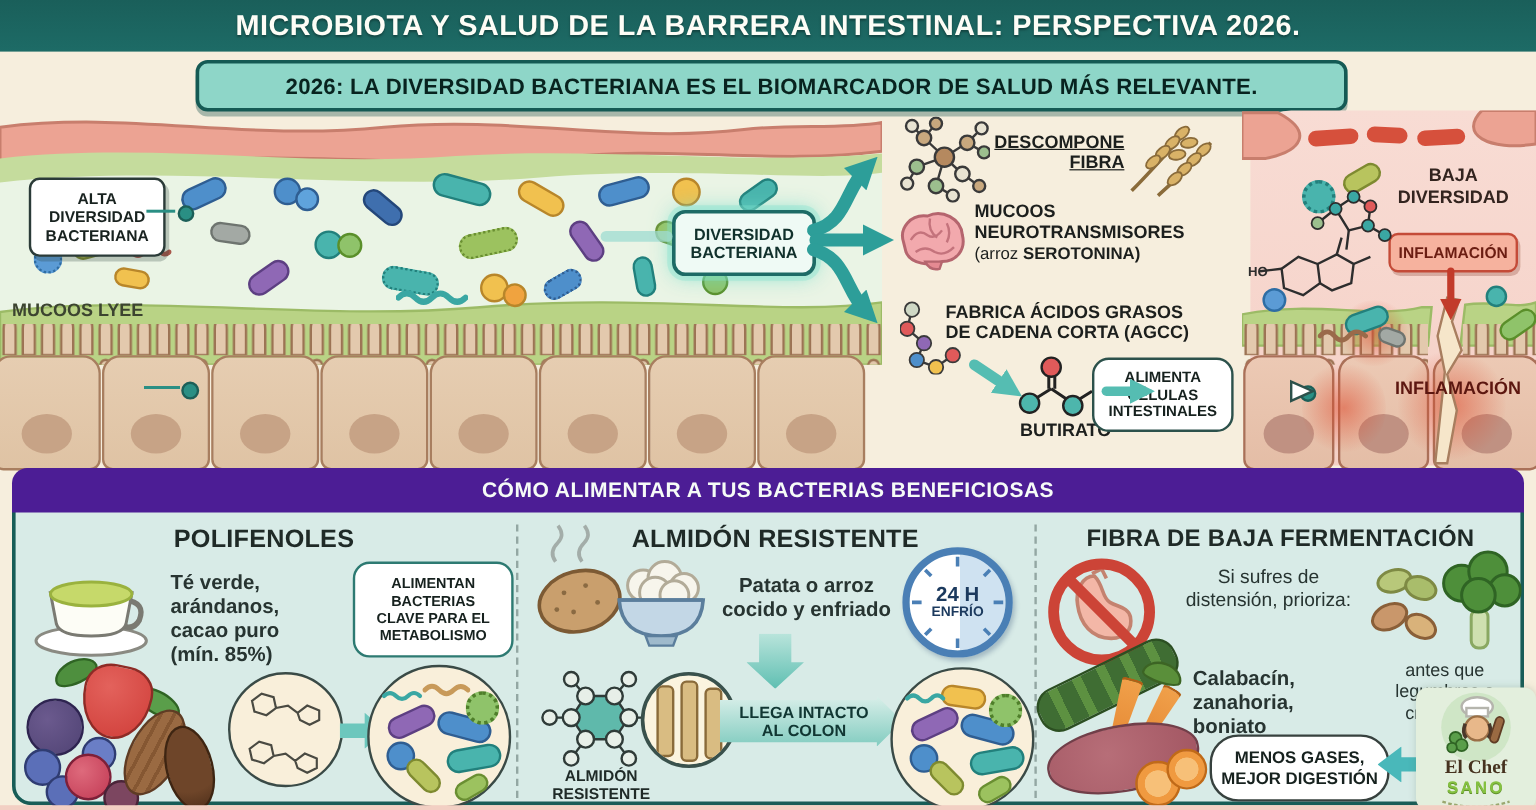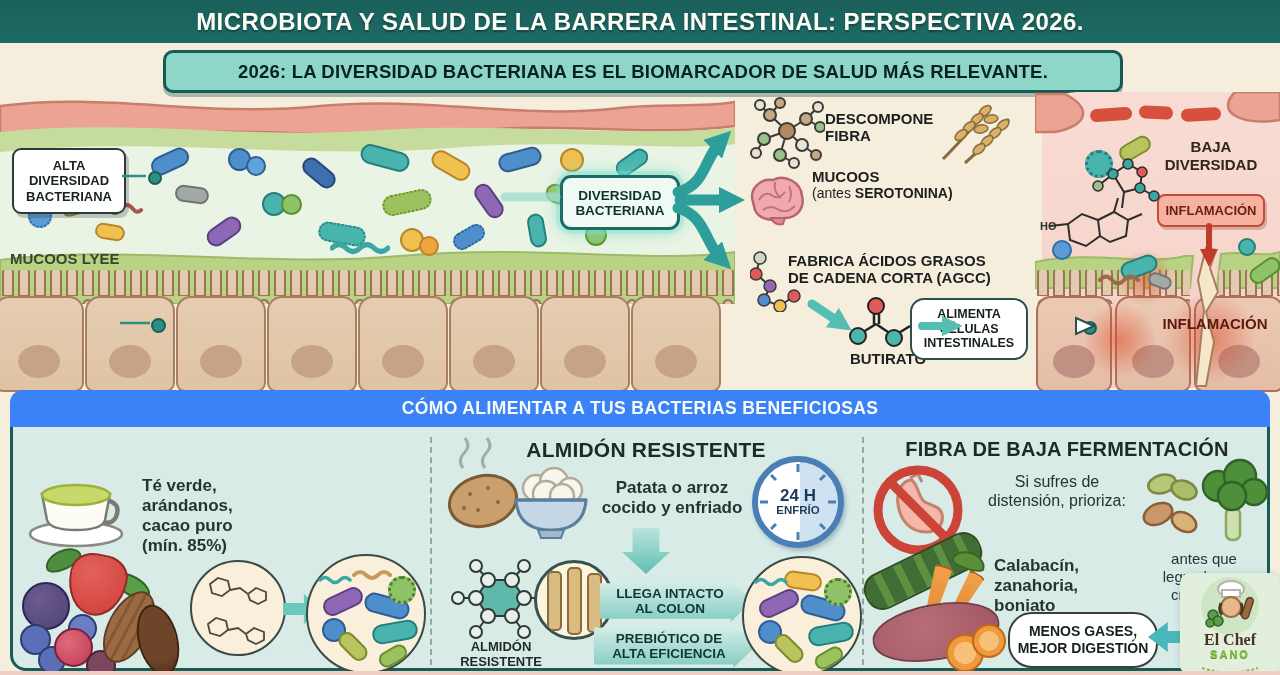--- a/index.html
+++ b/index.html
@@ -19,21 +19,21 @@
   .cell{position:absolute;background:linear-gradient(#e6cdb1,#dfc3a4);border:2.5px solid #a87e5f;border-radius:15px 15px 9px 9px;}
   .cell .nuc{position:absolute;left:50%;bottom:12px;transform:translateX(-50%);width:42px;height:33px;border-radius:50%;background:#c7a386;}
   .cellR{background:linear-gradient(#ecc9b4,#e4bda6);border-color:#aa7058;}
   .hub{left:560px;top:175px;width:114px;height:49px;background:#effaf5;border:3px solid #1d6b66;border-radius:11px;display:flex;align-items:center;justify-content:center;text-align:center;font-weight:bold;font-size:13.5px;color:#11312c;box-shadow:0 0 0 4px rgba(130,225,205,.35),0 0 18px rgba(110,220,200,.85);}
   .branchlbl{font-weight:bold;color:#1c1f1d;font-size:15px;line-height:1.15;}
   .bubble{background:#fff;border:2.5px solid #2c514b;border-radius:14px;display:flex;align-items:center;justify-content:center;text-align:center;font-weight:bold;color:#16211e;}
   .badge{left:1157px;top:194px;width:104px;height:29px;background:#f6b29e;border:2.5px solid #c44b38;border-radius:8px;display:flex;align-items:center;justify-content:center;font-weight:bold;font-size:13px;color:#6b1d12;box-shadow:2px 3px 0 rgba(120,40,25,.25);}
   .glow{position:absolute;border-radius:50%;background:radial-gradient(circle,rgba(221,74,45,.55) 0%,rgba(221,74,45,0) 70%);}
   
   .feedbox{left:10px;top:390px;width:1260px;height:281px;background:#d8ebe7;border:3px solid #175d57;border-radius:16px;box-sizing:border-box;}
-  .feedhdr{left:10px;top:390px;width:1260px;height:37px;background:#3b82f6;border-radius:13px 13px 0 0;display:flex;align-items:center;justify-content:center;}
+  .feedhdr{left:10px;top:390px;width:1260px;height:37px;background:#4c1d95;border-radius:13px 13px 0 0;display:flex;align-items:center;justify-content:center;}
   .feedhdr div{color:#f6fbf7;font-weight:bold;font-size:17.5px;letter-spacing:.4px;}
   .sep{position:absolute;top:437px;height:228px;border-left:2px dashed #93a7a3;}
   .ptitle{position:absolute;font-weight:bold;font-size:21px;color:#1f2a27;text-align:center;letter-spacing:.2px;}
   .ptext{position:absolute;font-weight:bold;color:#273431;font-size:17px;line-height:1.18;}
   .banner{position:absolute;background:linear-gradient(#d9efe9,#82ccc0);clip-path:polygon(0 8%,86% 8%,86% 0,100% 50%,86% 100%,86% 92%,0 92%);display:flex;align-items:center;justify-content:center;text-align:center;font-weight:bold;font-size:13.5px;color:#113733;padding-right:12px;box-sizing:border-box;}
   .circframe{position:absolute;border-radius:50%;background:#f9efda;border:2.5px solid #3a4a46;}
   .arrow-right{position:absolute;background:#6cc7bd;clip-path:polygon(0 30%,55% 30%,55% 0,100% 50%,55% 100%,55% 70%,0 70%);}
   .arrow-left{position:absolute;background:#49b8ba;clip-path:polygon(100% 30%,45% 30%,45% 0,0 50%,45% 100%,45% 70%,100% 70%);}
   .arrow-down{position:absolute;background:linear-gradient(#b9e4db,#5fbfb2);clip-path:polygon(22% 0,78% 0,78% 52%,100% 52%,50% 100%,0 52%,22% 52%);}
   .clock{left:752px;top:456px;width:92px;height:92px;border-radius:50%;border:6px solid #4a7fb5;background:linear-gradient(90deg,#ffffff 52%,#cfe2f1 52%);box-sizing:border-box;display:flex;flex-direction:column;align-items:center;justify-content:center;box-shadow:2px 3px 4px rgba(40,70,110,.3);}
@@ -123,21 +123,21 @@
   <div class="cap" style="left:614px;top:62px;width:32px;height:13px;background:#49b4ad;border:2px solid #22807c;transform:rotate(-35deg);"></div>
   <div class="cap" style="left:175px;top:94px;width:30px;height:13px;background:#a3a9a4;border:2px solid #6e746f;transform:rotate(8deg);"></div>
   <svg class="abs" style="left:95px;top:108px;" width="48" height="18" viewBox="0 0 48 18">
         <path d="M2,9 Q8,1 14,9 Q20,17 26,9 Q32,1 38,9 Q42,14 46,10" fill="none" stroke="#a8574a" stroke-width="4" stroke-linecap="round"></path>
       </svg>
   <svg class="abs" style="left:330px;top:148px;" width="60" height="16" viewBox="0 0 60 16">
         <path d="M2,8 Q9,1 16,8 Q23,15 30,8 Q37,1 44,8 Q51,15 58,8" fill="none" stroke="#3aa7a3" stroke-width="5" stroke-linecap="round"></path>
       </svg>
 </div>
 
-<div class="abs whitebox ml" style="left:12px;top:148px;width:110px;height:62px;font-size:13px;line-height:1.2;">ALTA
+<div class="abs whitebox ml" style="left:24px;top:148px;width:110px;height:62px;font-size:13px;line-height:1.2;">ALTA
 DIVERSIDAD
 BACTERIANA</div>
 <div class="abs ml" style="left:10px;top:250px;font-size:15px;font-weight:bold;color:#3c4430;">MUCOOS LYEE</div>
 
 <div class="abs" style="left:1042px;top:92px;width:238px;height:296px;background:linear-gradient(#f8dcd4,#f5d0c6);border-radius:34px 0 0 10px;"></div>
 <svg class="abs" style="left:1035px;top:92px;" width="245" height="212" viewBox="0 0 245 212">
   <path d="M30,2 C60,18 50,34 20,40 L0,40 L0,2 Z" fill="#eca393" stroke="#c87e6d" stroke-width="2.5"></path>
   <path d="M200,0 C180,20 205,34 245,28 L245,0 Z" fill="#eca393" stroke="#c87e6d" stroke-width="2.5"></path>
   <rect x="55" y="16" width="42" height="13" rx="6.5" fill="#d6503c" transform="rotate(-4 76 22)"></rect>
   <rect x="104" y="14" width="34" height="13" rx="6.5" fill="#d6503c" transform="rotate(3 121 20)"></rect>
@@ -198,21 +198,21 @@
   <circle cx="52" cy="48" r="6" fill="#e8e3d2" stroke="#3a3a3a" stroke-width="2"></circle>
   <circle cx="30" cy="58" r="6" fill="#9cbf8e" stroke="#3a3a3a" stroke-width="2"></circle>
   <circle cx="68" cy="10" r="5" fill="#e8e3d2" stroke="#3a3a3a" stroke-width="2"></circle>
   <circle cx="70" cy="30" r="5" fill="#9cbf8e" stroke="#3a3a3a" stroke-width="2"></circle>
   <circle cx="10" cy="8" r="5" fill="#e8e3d2" stroke="#3a3a3a" stroke-width="2"></circle>
   <circle cx="30" cy="6" r="5" fill="#c8a87e" stroke="#3a3a3a" stroke-width="2"></circle>
   <circle cx="6" cy="56" r="5" fill="#e8e3d2" stroke="#3a3a3a" stroke-width="2"></circle>
   <circle cx="66" cy="58" r="5" fill="#c8a87e" stroke="#3a3a3a" stroke-width="2"></circle>
   <circle cx="44" cy="66" r="5" fill="#e8e3d2" stroke="#3a3a3a" stroke-width="2"></circle>
 </svg>
-<div class="abs branchlbl ml" style="left:825px;top:110px;width:112px;text-align:left;">DESCOMPONE
+<div class="abs branchlbl ml" style="left:825px;top:110px;width:112px;text-align:right;text-decoration:underline;">DESCOMPONE
 FIBRA</div>
 <svg class="abs" style="left:935px;top:97px;" width="80" height="70" viewBox="0 0 80 70">
   <g stroke="#8a6b3a" stroke-width="3" fill="none">
         <path d="M8,62 C24,46 38,30 56,10"></path>
         <path d="M30,66 C46,52 60,38 74,22"></path>
       </g>
   <g fill="#d9b267" stroke="#8a6b3a" stroke-width="1.5">
     <ellipse cx="50" cy="14" rx="7" ry="4" transform="rotate(-40 50 14)"></ellipse>
         <ellipse cx="42" cy="22" rx="7" ry="4" transform="rotate(-40 42 22)"></ellipse>
         <ellipse cx="34" cy="30" rx="7" ry="4" transform="rotate(-40 34 30)"></ellipse>
@@ -231,21 +231,22 @@
   <g stroke="#c4737c" stroke-width="2" fill="none">
     <path d="M14,28 Q20,18 28,24 Q34,28 40,20"></path>
         <path d="M18,38 Q26,32 34,38 Q42,42 50,34"></path>
         <path d="M30,10 Q28,20 36,26"></path>
         <path d="M44,14 Q48,22 44,30"></path>
   </g>
   <path d="M26,46 Q30,54 38,52 L40,46 Z" fill="#e58a92" stroke="#b5656e" stroke-width="2"></path>
 </svg>
 <div class="abs" style="left:812px;top:168px;width:230px;line-height:1.15;">
   <div class="branchlbl">MUCOOS</div>
-  <div style="font-size:14px;color:#1c1f1d;"><span>(antes </span><span style="font-weight:bold;">SEROTONINA)</span></div>
+  <div class="branchlbl">NEUROTRANSMISORES</div>
+  <div style="font-size:14px;color:#1c1f1d;"><span>(arroz </span><span style="font-weight:bold;">SEROTONINA)</span></div>
 </div>
 <svg class="abs" style="left:1038px;top:146px;" width="160" height="110" viewBox="0 0 160 110">
   <g stroke="#2d2d2d" stroke-width="2" fill="none">
     <path d="M75,28 L90,18 L104,26 L102,42 L86,46 Z"></path>
     <path d="M60,40 L75,28 M86,46 L84,62 M102,42 L116,50"></path>
     <path d="M30,78 L44,68 L60,74 L62,90 L48,100 L32,94 Z"></path>
     <path d="M60,74 L76,66 L90,74 L88,90 L72,96 L62,90"></path>
     <path d="M76,66 L80,52 M90,74 L104,68"></path>
     <path d="M12,80 L30,78"></path>
   </g>
@@ -321,30 +322,35 @@
   <path d="M505,628 L535,640" stroke="#7a8a86" stroke-width="1.5" stroke-dasharray="4 3"></path>
 </svg>
 
 <div class="abs feedbox"></div>
 <div class="abs feedhdr">
   <div>CÓMO ALIMENTAR A TUS BACTERIAS BENEFICIOSAS</div>
 </div>
 <div class="sep" style="left:430px;"></div>
 <div class="sep" style="left:862px;"></div>
 
+<div class="ptitle" style="left:30px;top:438px;width:380px;">POLIFENOLES</div>
 <svg class="abs" style="left:24px;top:462px;" width="104" height="86" viewBox="0 0 104 86">
   <ellipse cx="52" cy="72" rx="46" ry="12" fill="#ffffff" stroke="#8a8a82" stroke-width="2.5"></ellipse>
   <path d="M80,38 Q98,40 92,55 Q87,64 77,59" fill="none" stroke="#7a7a72" stroke-width="4.5"></path>
   <path d="M18,32 L23,58 Q26,68 52,68 Q78,68 81,58 L86,32 Z" fill="#fdfdf6" stroke="#7a7a72" stroke-width="2.5"></path>
   <ellipse cx="52" cy="33" rx="34" ry="10" fill="#c6d96a" stroke="#9ab23e" stroke-width="2.5"></ellipse>
 </svg>
 <div class="ptext ml" style="left:142px;top:476px;width:150px;">Té verde,
 arándanos,
 cacao puro
 (mín. 85%)</div>
+<div class="abs bubble ml" style="left:294px;top:468px;width:130px;height:76px;font-size:12px;line-height:1.2;border-color:#2d7a72;">ALIMENTAN
+BACTERIAS
+CLAVE PARA EL
+METABOLISMO</div>
 
 <div class="abs" style="left:16px;top:548px;width:168px;height:124px;">
   <div class="dot" style="left:28px;top:2px;width:34px;height:16px;background:#4e8f3e;border:2px solid #2f6424;border-radius:50% 50% 50% 50%/60% 60% 40% 40%;transform:rotate(-25deg);"></div>
   <div class="dot" style="left:96px;top:28px;width:36px;height:16px;background:#5a9e4a;border:2px solid #2f6424;transform:rotate(30deg);border-radius:50%;"></div>
   <div class="abs" style="left:52px;top:6px;width:54px;height:58px;background:radial-gradient(circle at 35% 30%,#e3625c,#cf3d38);border:2.5px solid #8e2b26;border-radius:50% 50% 62% 62%/42% 42% 78% 78%;transform:rotate(12deg);"></div>
   <div class="dot" style="left:6px;top:34px;width:44px;height:44px;background:radial-gradient(circle at 35% 35%,#6b5a8e,#504374);border:2.5px solid #2e2450;"></div>
   <div class="dot" style="left:4px;top:76px;width:27px;height:27px;background:#5b6fb8;border:2.5px solid #2f3c72;"></div>
   <div class="dot" style="left:52px;top:66px;width:25px;height:25px;background:#6a7ec6;border:2.5px solid #2f3c72;"></div>
   <div class="dot" style="left:22px;top:98px;width:24px;height:24px;background:#5b6fb8;border:2.5px solid #2f3c72;"></div>
   <div class="dot" style="left:38px;top:80px;width:35px;height:35px;background:radial-gradient(circle at 35% 35%,#de6a7c,#c23a54);border:2.5px solid #7e2038;"></div>
@@ -449,22 +455,20 @@
 </svg>
 <div class="abs ml" style="left:442px;top:640px;width:118px;text-align:center;font-weight:bold;font-size:13px;color:#1f2a27;line-height:1.15;">ALMIDÓN
 RESISTENTE</div>
 <div class="abs" style="left:534px;top:560px;width:74px;height:74px;border-radius:50%;background:#fbf4df;border:3px solid #39514c;overflow:hidden;">
   <div class="rod" style="left:10px;top:8px;height:56px;"></div>
   <div class="rod" style="left:30px;top:4px;height:64px;"></div>
   <div class="rod" style="left:50px;top:10px;height:56px;"></div>
 </div>
 <div class="banner ml" style="left:600px;top:580px;width:152px;height:42px;">LLEGA INTACTO
 AL COLON</div>
-<div class="banner ml" style="left:594px;top:624px;width:162px;height:44px;">PREBIÓTICO DE
-ALTA EFICIENCIA</div>
 
 <div class="circframe" style="left:742px;top:556px;width:116px;height:116px;">
   <div class="cap" style="left:14px;top:36px;width:38px;height:15px;background:#8f68b5;border:2px solid #5d3f82;transform:rotate(-25deg);"></div>
   <div class="dot" style="left:14px;top:62px;width:20px;height:20px;background:#4e8fcb;border:2px solid #2f5e92;"></div>
   <div class="cap" style="left:56px;top:40px;width:42px;height:16px;background:#4e8fcb;border:2px solid #2f5e92;transform:rotate(15deg);"></div>
   <div class="cap" style="left:64px;top:66px;width:42px;height:16px;background:#49b4ad;border:2px solid #22807c;transform:rotate(-10deg);"></div>
   <div class="cap" style="left:28px;top:82px;width:30px;height:13px;background:#b8c45e;border:2px solid #7e8a30;transform:rotate(45deg);"></div>
   <div class="dot" style="left:80px;top:20px;width:22px;height:22px;background:#8fc36a;border:3px dotted #4f7f2a;"></div>
   <div class="cap" style="left:70px;top:92px;width:26px;height:12px;background:#9cc25f;border:2px solid #6a8f32;transform:rotate(-30deg);"></div>
   <div class="cap" style="left:40px;top:14px;width:34px;height:14px;background:#f1c14f;border:2px solid #b8862a;transform:rotate(8deg);"></div>
@@ -528,21 +532,21 @@
     <circle cx="27" cy="30" r="10" fill="#e8b88a" stroke="#9a6f46" stroke-width="2"></circle>
     <path d="M17,26 Q14,34 18,38 M37,26 Q40,34 36,38" stroke="#4a382a" stroke-width="3" fill="none"></path>
     <rect x="40" y="20" width="7" height="22" rx="3.5" fill="#9a6a42" stroke="#5f3c24" stroke-width="1.5" transform="rotate(18 43 31)"></rect>
     <g fill="#5a9e4a" stroke="#2f6424" stroke-width="1.5">
           <circle cx="9" cy="38" r="5"></circle>
           <circle cx="14" cy="44" r="5"></circle>
           <circle cx="6" cy="46" r="4"></circle>
         </g>
   </svg>
   <div class="abs" style="left:0;top:58px;width:100px;text-align:center;font-family:'Liberation Serif',serif;font-weight:bold;font-size:16px;color:#46321f;">El Chef</div>
-  <div class="abs" style="left:0;top:75px;width:100px;text-align:center;font-weight:bold;font-size:11px;color:#85c141;letter-spacing:2px;text-shadow:0 1px 0 #5f8f2a;">SANO</div>
+  <div class="abs" style="left:0;top:75px;width:100px;text-align:center;font-weight:bold;font-size:14px;color:#85c141;letter-spacing:2px;text-shadow:0 1px 0 #5f8f2a;">SANO</div>
   <svg class="abs" style="left:20px;top:92px;" width="60" height="10" viewBox="0 0 60 10">
         <path d="M2,3 Q30,12 58,3" fill="none" stroke="#9aa86f" stroke-width="2" stroke-dasharray="3 2"></path>
       </svg>
 </div>
 
 <div class="abs" style="left:0;top:671px;width:1280px;height:4px;background:#f2cfc3;"></div>
 
 </div>
 
 </body></html>

